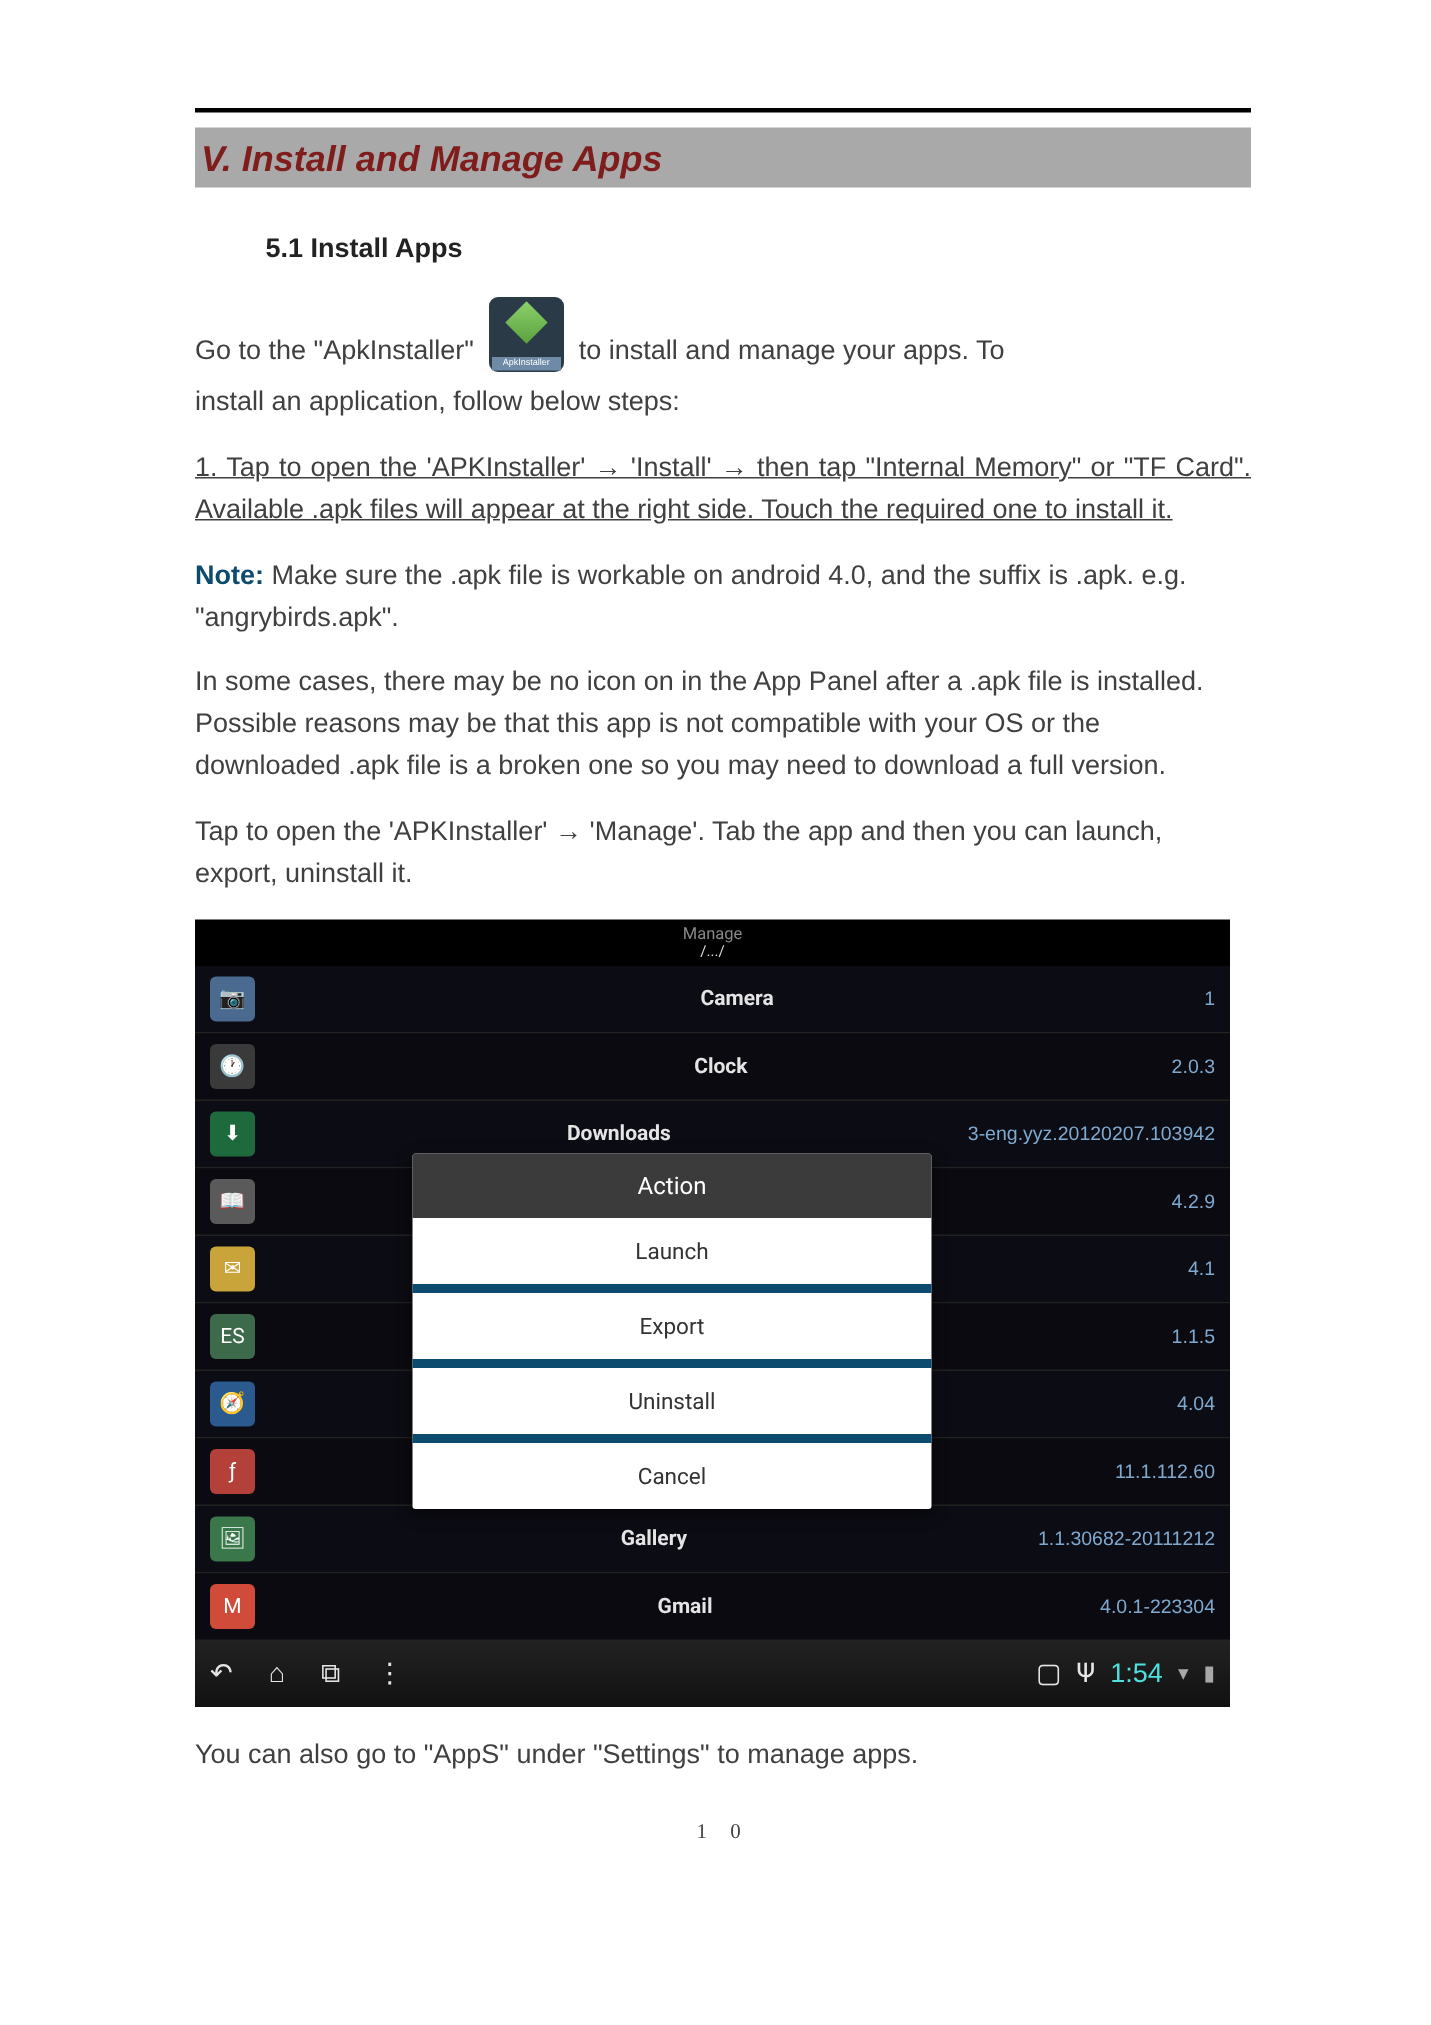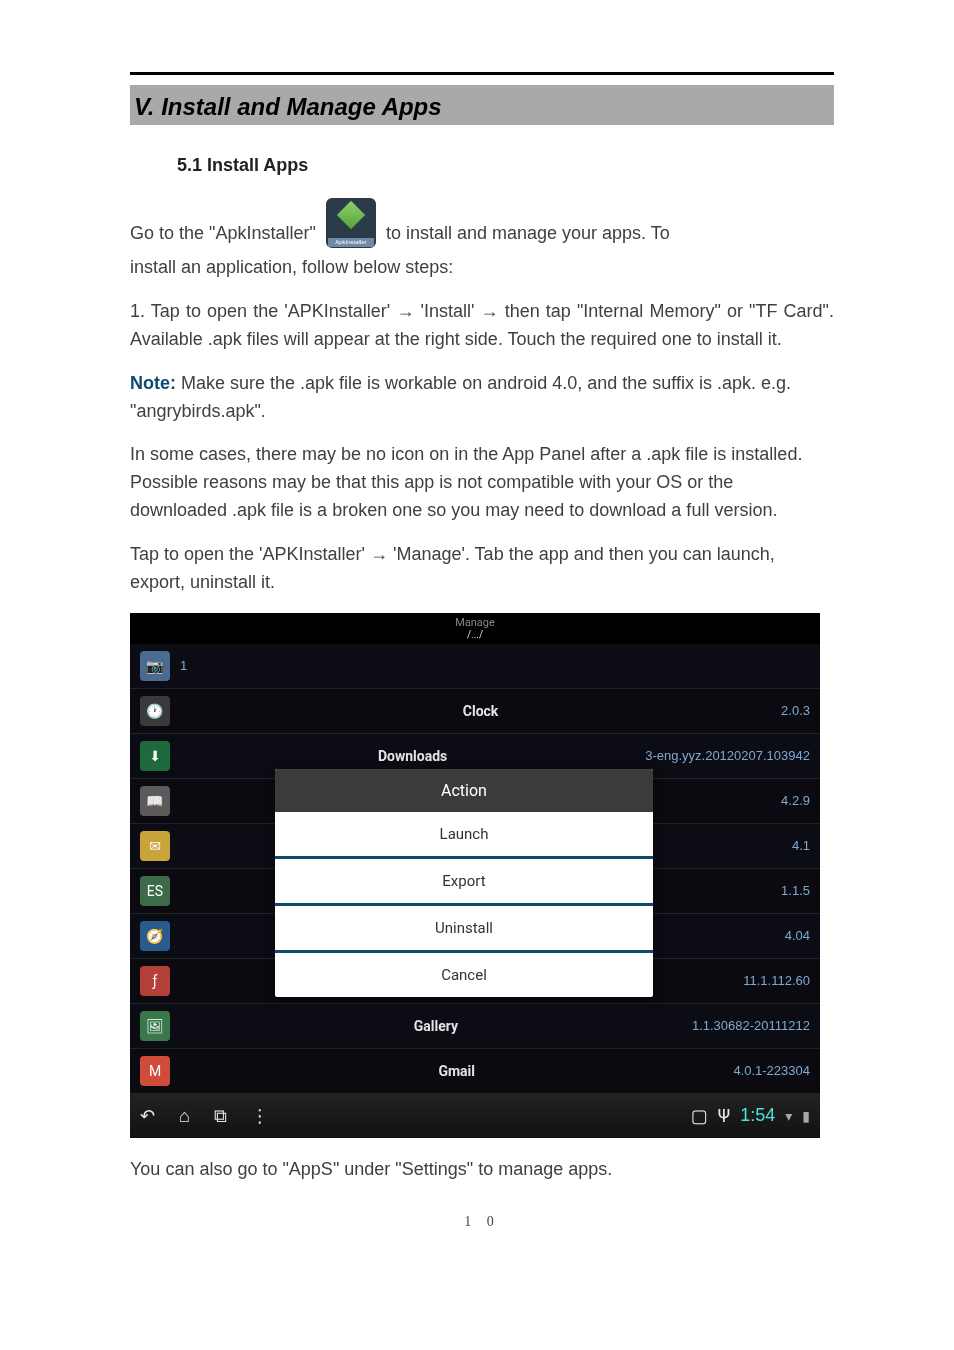--- a/index.html
+++ b/index.html
@@ -4,40 +4,40 @@
   <style>
     * { box-sizing: border-box; margin: 0; padding: 0; }
     body { font-family: "Century Gothic", Futura, Arial, sans-serif; width: 954px; background: #fff; color: #333; }
     .page { padding: 72px 120px 50px 130px; }
     .hr-top { border-top: 3px solid #000; margin-bottom: 10px; }
     .section-header {
       background: #a9a9a9; padding: 8px 4px 4px 4px; margin-bottom: 30px;
     }
     .section-header span {
       font-family: Arial, sans-serif; font-size: 24px; font-weight: bold; font-style: italic;
-      color: #000000;
+      color: #7f1d1d;
     }
     .heading-51, .heading-52 { font-family: Arial, sans-serif; font-size: 18px; font-weight: bold; color: #222; margin-bottom: 22px; margin-left: 47px; }
     .para { font-size: 18px; line-height: 1.55; color: #404040; margin-bottom: 16px; }
     .para-flex { display: flex; align-items: flex-end; gap: 4px; margin-bottom: 6px; }
     .inline-icon {
       display: inline-flex; flex-direction: column; align-items: center;
       width: 50px; height: 50px; background: #2b3a47; border-radius: 6px;
       margin: 0 6px; position: relative;
     }
     .inline-icon-cube {
       width: 20px; height: 20px; margin-top: 7px;
       background: linear-gradient(135deg,#8bd06a,#5aa23f);
       transform: rotate(45deg);
     }
     .inline-icon-label {
       position: absolute; bottom: 1px; left: 2px; right: 2px;
       background: #6e8aa6; font-size: 6px; text-align: center; color: #fff;
     }
-    .numbered { text-align: justify; }
+    .numbered { text-align: justify; text-decoration: underline; }
     .bold-red { color: #0c4a6e; font-weight: bold; font-family: Liberation Sans, sans-serif; }
     .heading-52-wrap { margin-top: 12px; }
 
     
     .android-shot {
       background: #000; width: 690px; position: relative; color: #fff;
       margin-bottom: 18px; font-family: "Segoe UI", Roboto, Arial, sans-serif; text-align: center;
     }
     .shot-top { padding: 3px 6px 0 6px; font-size: 11px; color: #888;}
     .shot-path { padding: 0 6px 4px 6px; font-size: 10px; color: #ddd; }
@@ -52,29 +52,29 @@
       width: 30px; height: 30px; border-radius: 4px; margin-right: 10px;
       display: inline-flex; align-items: center; justify-content: center;
       font-size: 14px; flex-shrink: 0;
     }
     .app-name { flex: 1; font-size: 14px; font-weight: bold; color: #e4e4e4; }
     .app-ver  { font-size: 13px; color: #7fa9cf; font-family: Arial, sans-serif; }
 
     
     .action-popup {
       position: absolute; left: 145px; top: 125px;
-      width: 378px; background: #fff; color: #333;
+      width: 346px; background: #fff; color: #333;
       border-radius: 2px; box-shadow: 0 3px 10px rgba(0,0,0,.5);
     }
     .action-popup-hdr {
       background: #3b3b3b; color: #fff; padding: 12px 16px;
       font-size: 16px; border-radius: 2px 2px 0 0;
     }
     .action-popup-item {
-      padding: 13px 16px; border-bottom: 3px solid #0c4a6e; font-size: 15px;
+      padding: 13px 16px; border-bottom: 6px solid #0c4a6e; font-size: 15px;
     }
     .action-popup-item:last-child { border-bottom: none; }
 
     
     .nav-bar {
       display: flex; align-items: center; height: 44px; padding: 0 10px;
       background: linear-gradient(#222,#111);
     }
     .nav-left { display: flex; gap: 24px; align-items: center; }
     .nav-right { margin-left: auto; display: flex; gap: 10px; align-items: center; }
@@ -121,20 +121,21 @@
 
   <div class="para">Tap to open the 'APKInstaller' → 'Manage'. Tab the app and then you can launch, export, uninstall it.</div>
 
   <div class="android-shot">
     <div class="shot-top">Manage</div>
     <div class="shot-path">/.../</div>
     <div class="app-list" id="app-list">
 
       <div class="app-row">
           <span class="app-icon" style="background: rgb(75, 106, 143);">📷</span>
+          <span class="app-name">Camera</span>
           <span class="app-ver">1</span>
         </div>
         <div class="app-row">
           <span class="app-icon" style="background: rgb(58, 58, 58);">🕐</span>
           <span class="app-name">Clock</span>
           <span class="app-ver">2.0.3</span>
         </div>
         <div class="app-row">
           <span class="app-icon" style="background: rgb(31, 106, 61);">⬇</span>
           <span class="app-name">Downloads</span>

